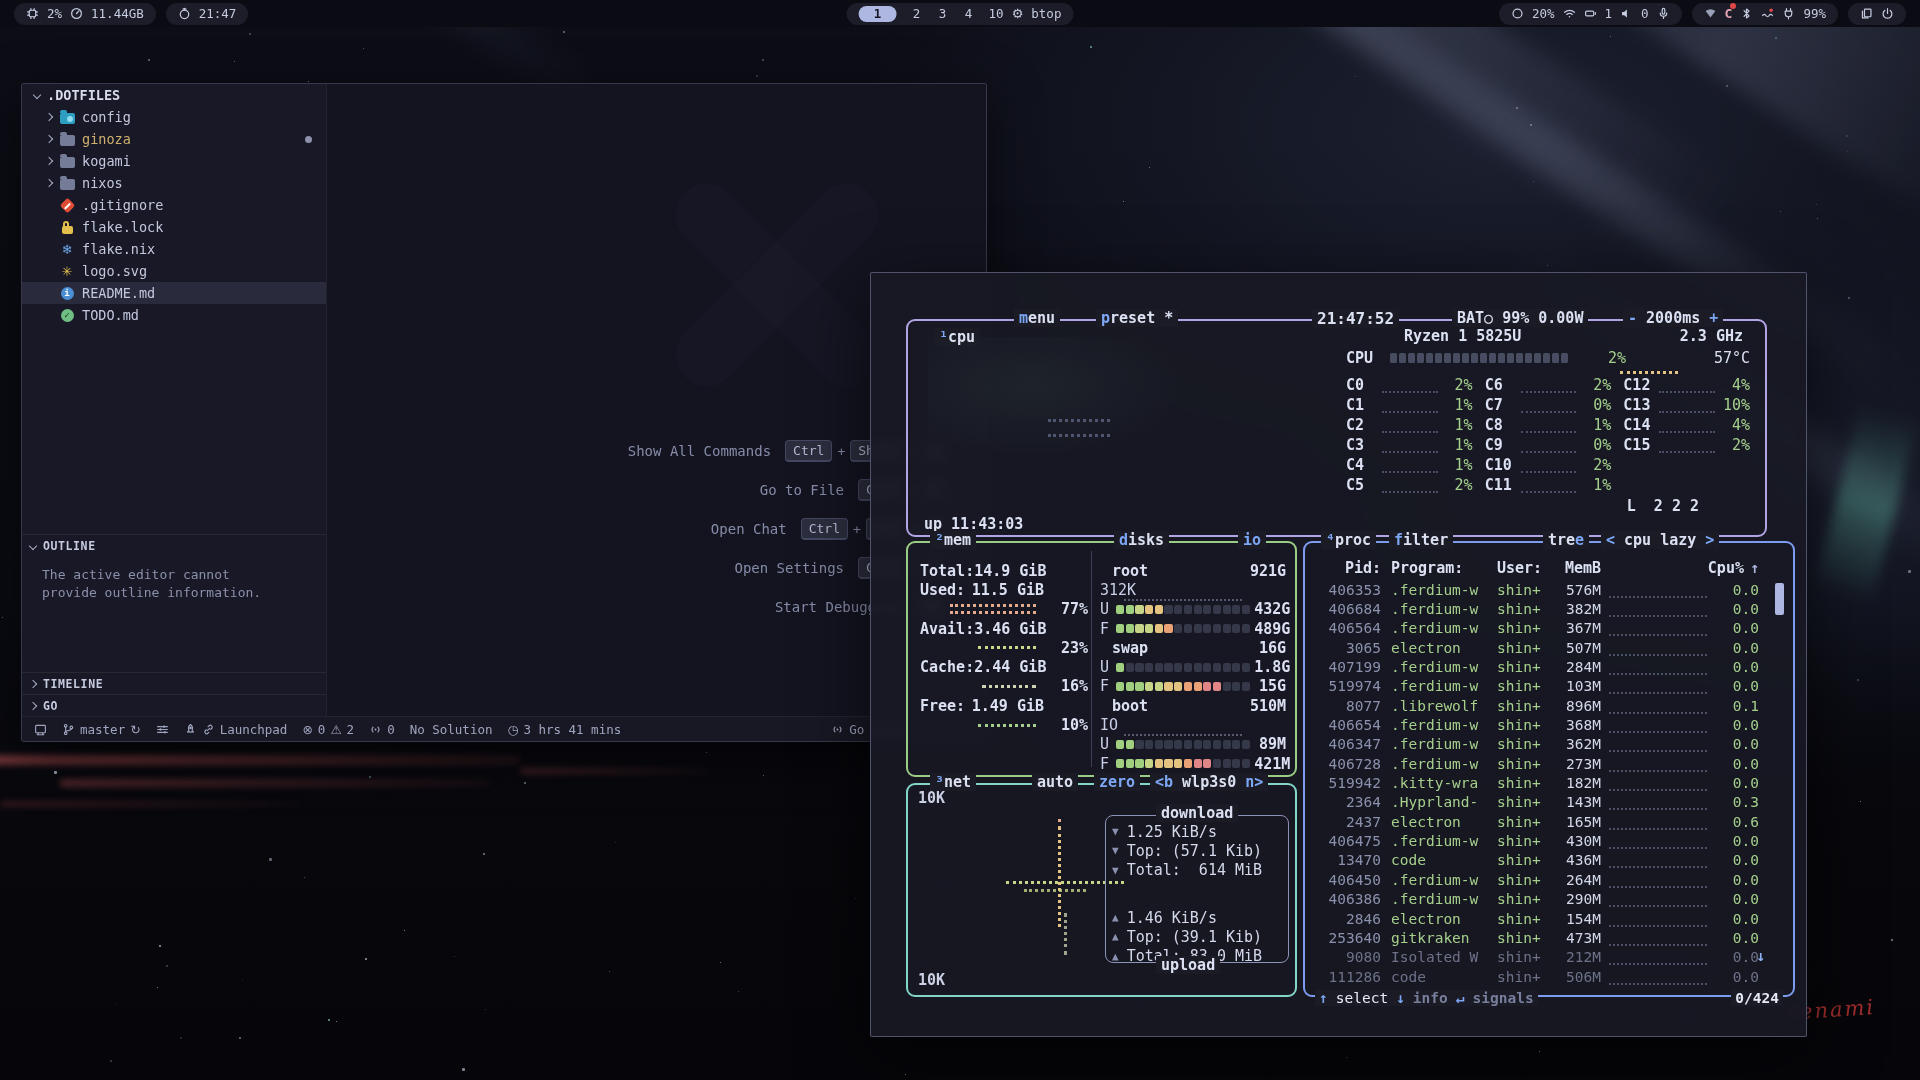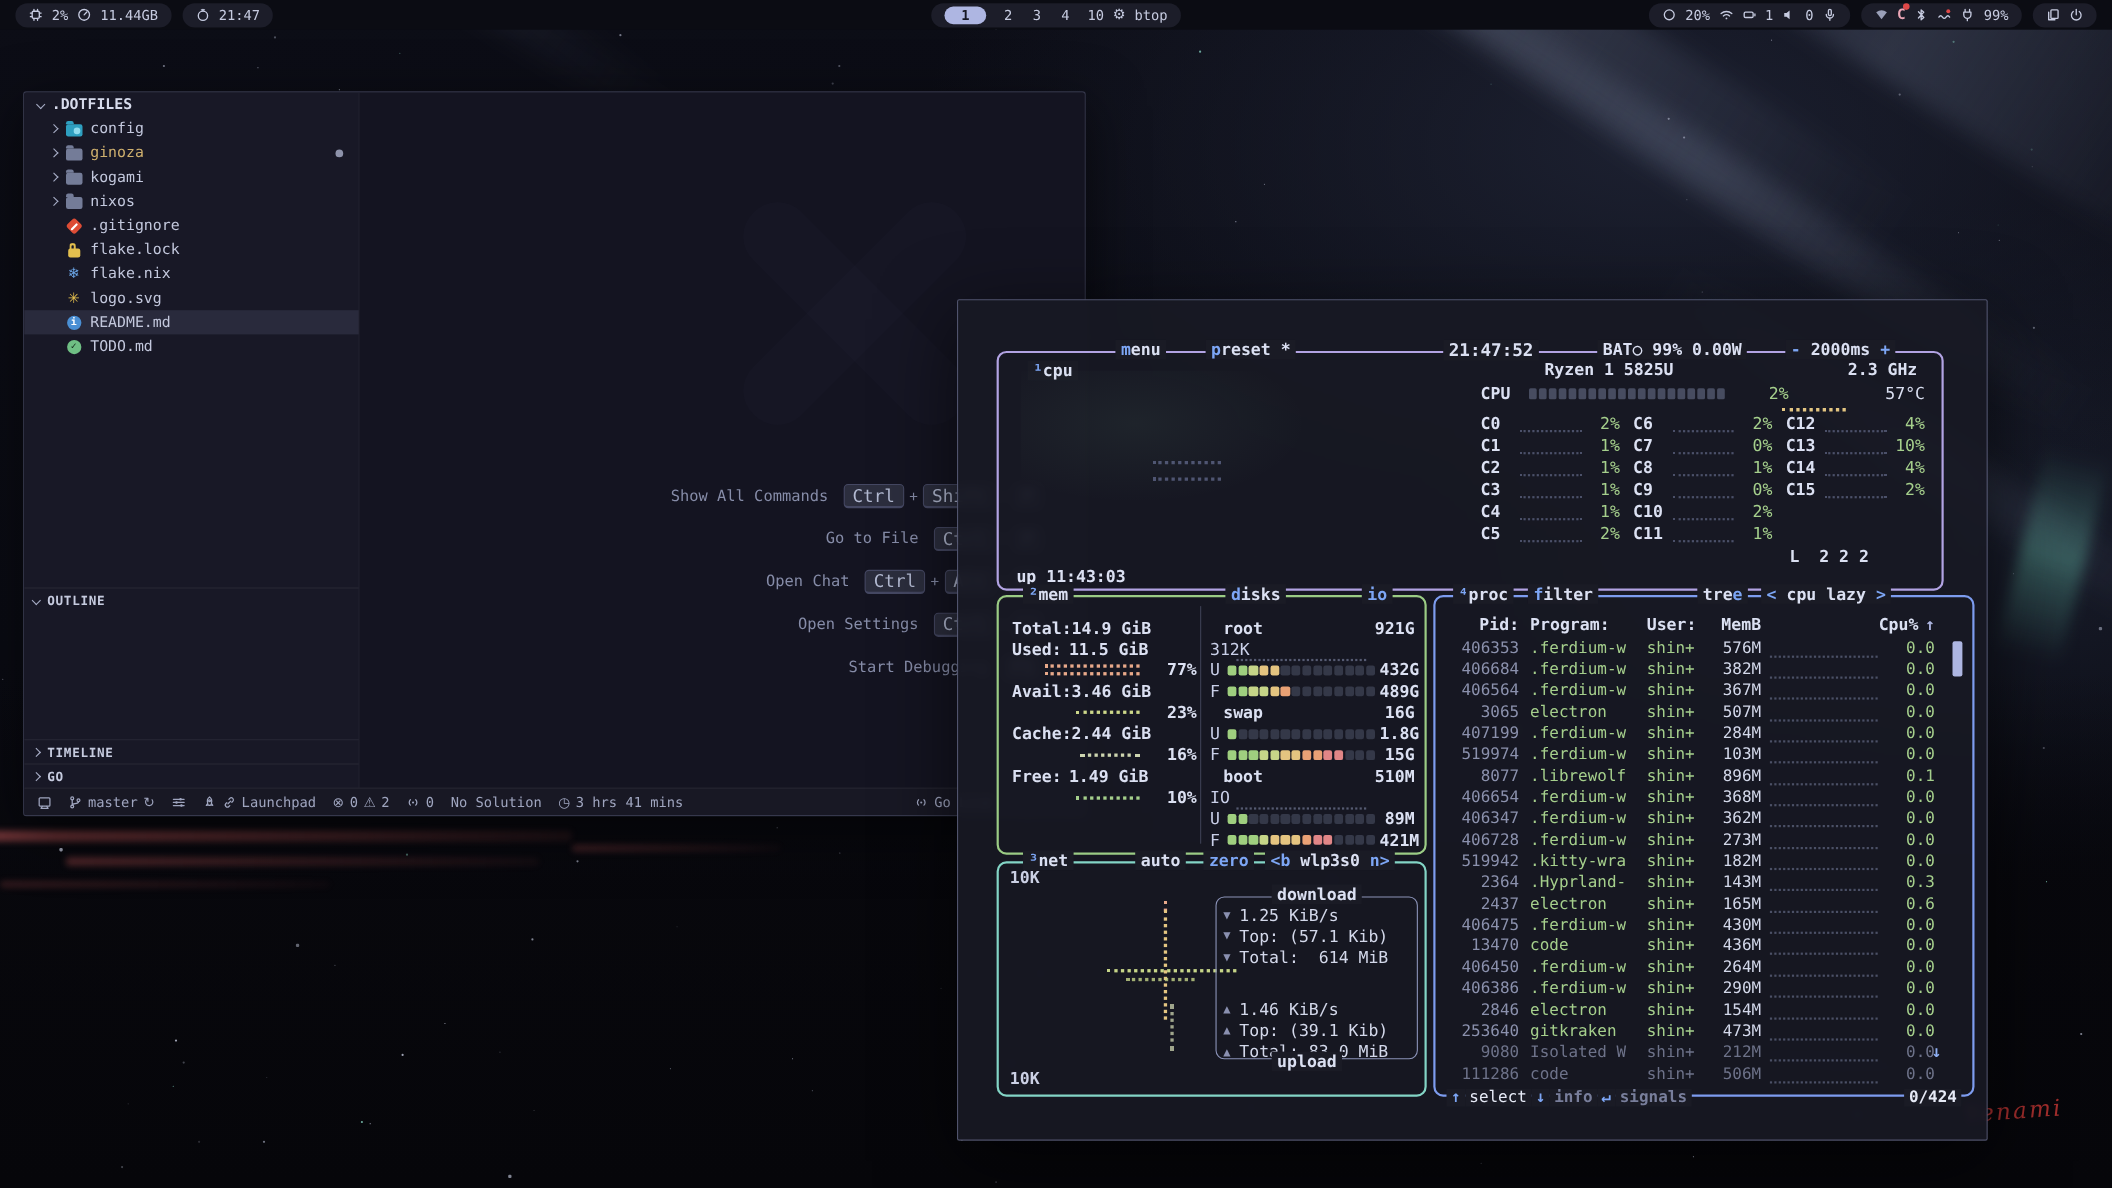--- a/index.html
+++ b/index.html
@@ -83,21 +83,21 @@
   .ed{position:absolute;left:305px;top:0;right:0;height:633px;background:#141421;}
   .xlogo{position:absolute;left:290px;top:40px;width:320px;height:320px;opacity:1;}
   .xlogo::before,.xlogo::after{content:"";position:absolute;left:30px;top:130px;width:260px;height:62px;border-radius:30px;background:rgba(200,205,235,.016);}
   .xlogo::before{transform:rotate(45deg);}
   .xlogo::after{transform:rotate(-45deg);}
   .wm{position:absolute;left:220px;top:356px;width:400px;display:flex;flex-direction:column;gap:17px;align-items:flex-end;}
   .wm-row{display:flex;align-items:center;gap:14px;}
   .wm-label{width:180px;text-align:right;color:#868ca8;font-size:14px;line-height:19px;}
   .wm-keys{display:flex;align-items:center;}
   .key{background:#2c2e3e;border:1px solid #454863;border-bottom-width:2px;border-radius:4px;
-    padding:0 7px;font-size:16px;color:#b3bad2;height:19px;display:inline-flex;align-items:center;}
+    padding:0 7px;font-size:13px;color:#b3bad2;height:19px;display:inline-flex;align-items:center;}
   .sep{color:#868ca8;margin:0 5px;font-size:13px;}
   .sbar{position:absolute;left:0;right:0;bottom:0;height:24px;background:#181824;border-top:1px solid rgba(255,255,255,.06);
     display:flex;align-items:center;gap:15px;padding:0 12px;font-size:12.5px;color:#9fa5bf;}
   .sb-it{display:flex;align-items:center;gap:5px;cursor:pointer;white-space:nowrap;}
   .sb-it svg{width:13px;height:13px;stroke:#9fa5bf;fill:none;stroke-width:1.4;stroke-linecap:round;stroke-linejoin:round;}
   .sbchar{font-family:"DejaVu Sans",sans-serif;}
   .sb-golive{position:absolute;right:84px;}
   
   .term{position:absolute;left:870px;top:272px;width:935px;height:763px;z-index:40;
     background:rgba(24,25,36,.93);border:1px solid rgba(150,158,200,.45);border-radius:2px;
@@ -584,20 +584,21 @@
             <span class="ic-check"></span>
           </span>
         <span class="fname">TODO.md</span>
 
       </div>
       </div>
     <div class="sec" style="top:450px">
       <span class="chev open"></span>
       <span>OUTLINE</span>
     </div>
+    <div class="outline-msg">The active editor cannot provide outline information.</div>
     <div class="sec" style="top:588px">
       <span class="chev"></span>
       <span>TIMELINE</span>
     </div>
     <div class="sec" style="top:610px">
       <span class="chev"></span>
       <span>GO</span>
     </div>
   </aside>
 

